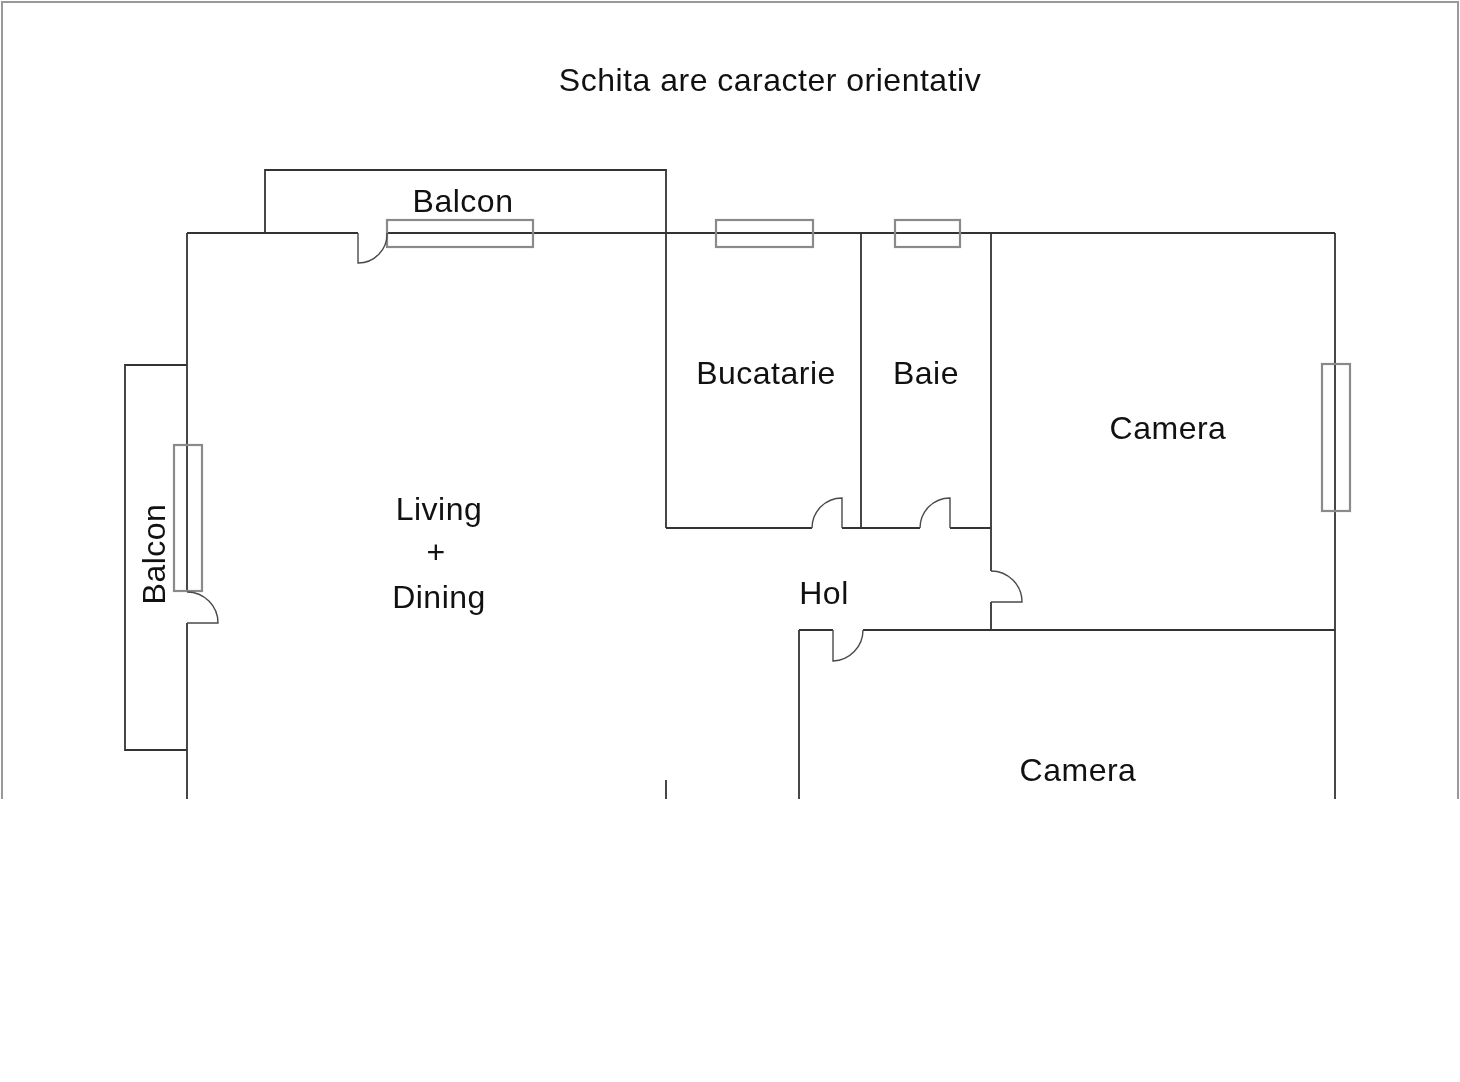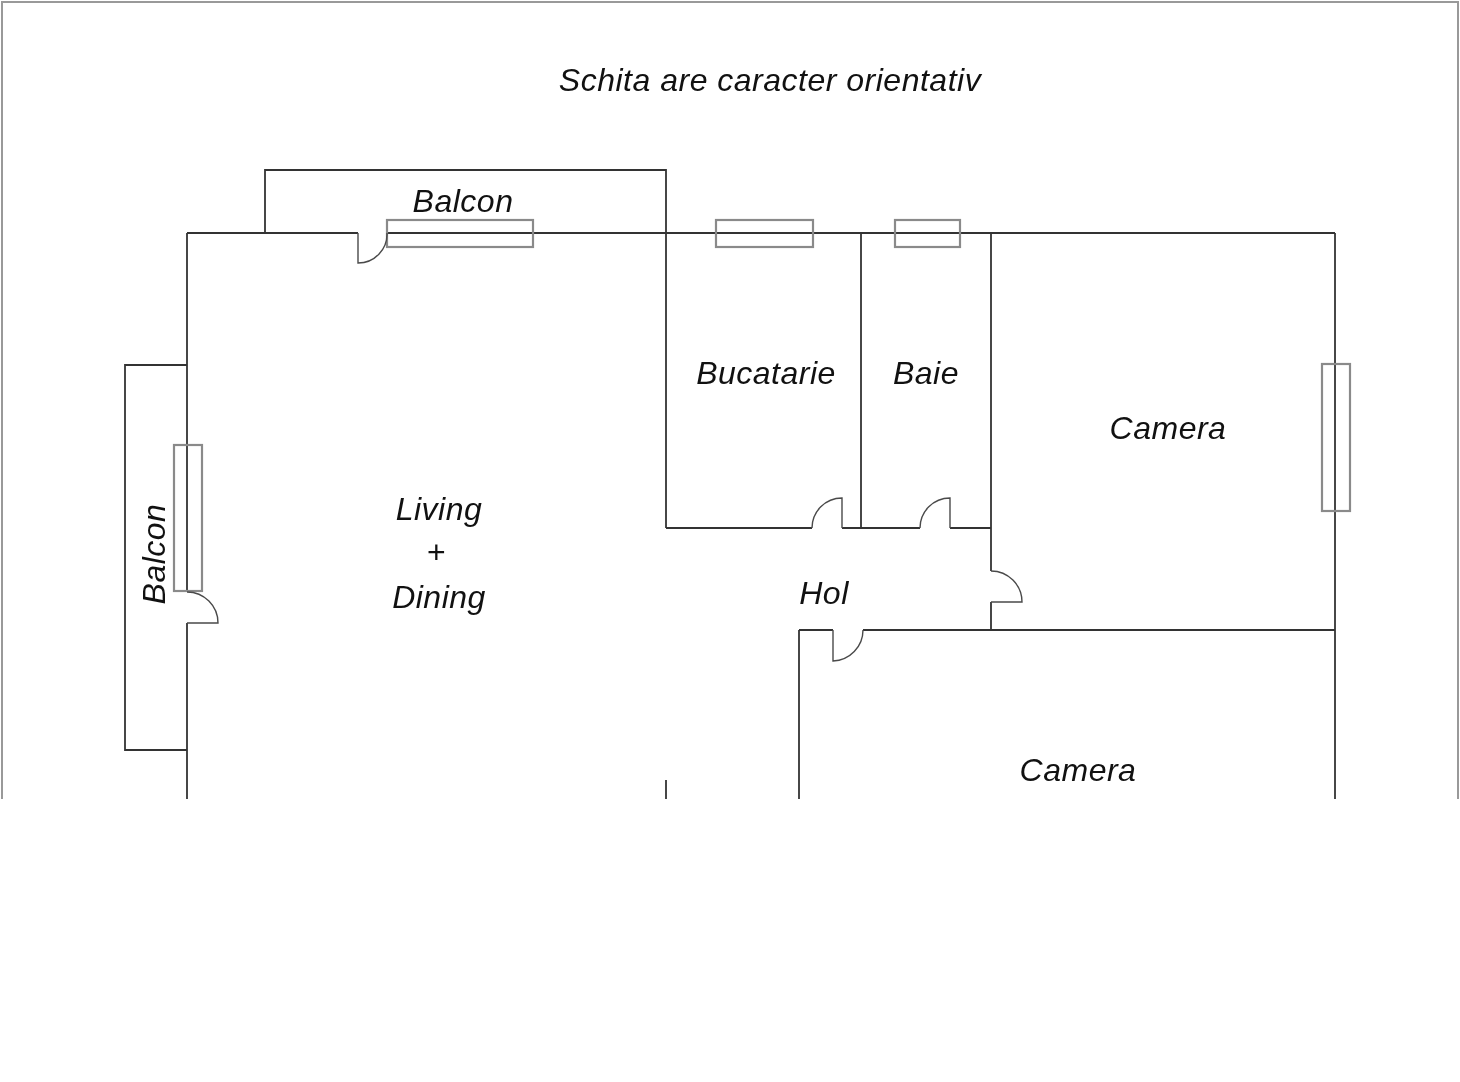--- a/index.html
+++ b/index.html
@@ -1,16 +1,16 @@
 <!DOCTYPE html>
 <html><head>
 <meta charset="utf-8">
 <style>
   html, body { margin: 0; padding: 0; background: #ffffff; }
-  .stage { width: 1460px; height: 799px; position: relative; background: #ffffff; font-style: italic; }
+  .stage { width: 1460px; height: 799px; position: relative; background: #ffffff; }
   svg { display: block; }
   .ln   { fill: none; stroke-width: 1.8px; }
   .win  { fill: none; stroke-width: 2.2px; }
   .door { fill: none; stroke-width: 1.4px; }
   .bord { fill: none; stroke-width: 2px; }
   text {
     font-family: "Liberation Sans", "DejaVu Sans", sans-serif;
     font-size: 32px;
     letter-spacing: 0.5px;
   }

